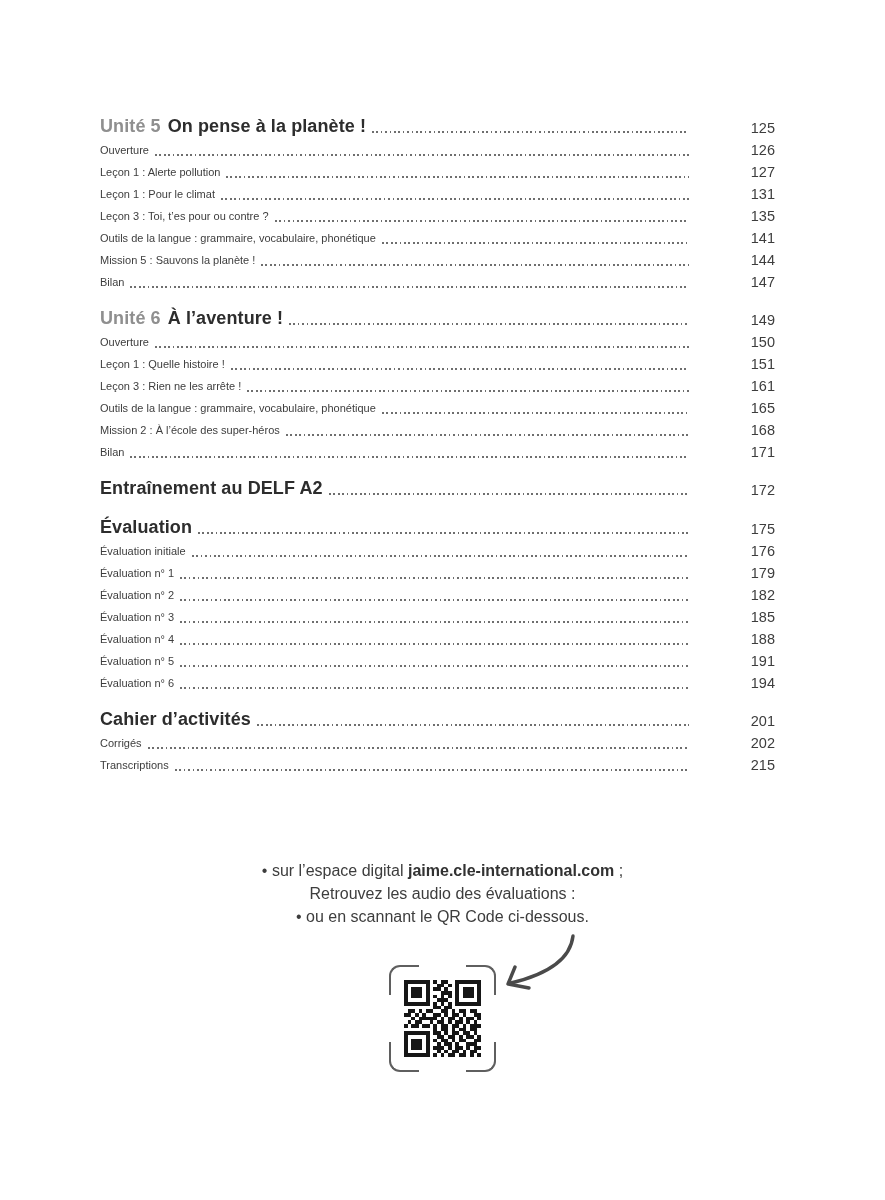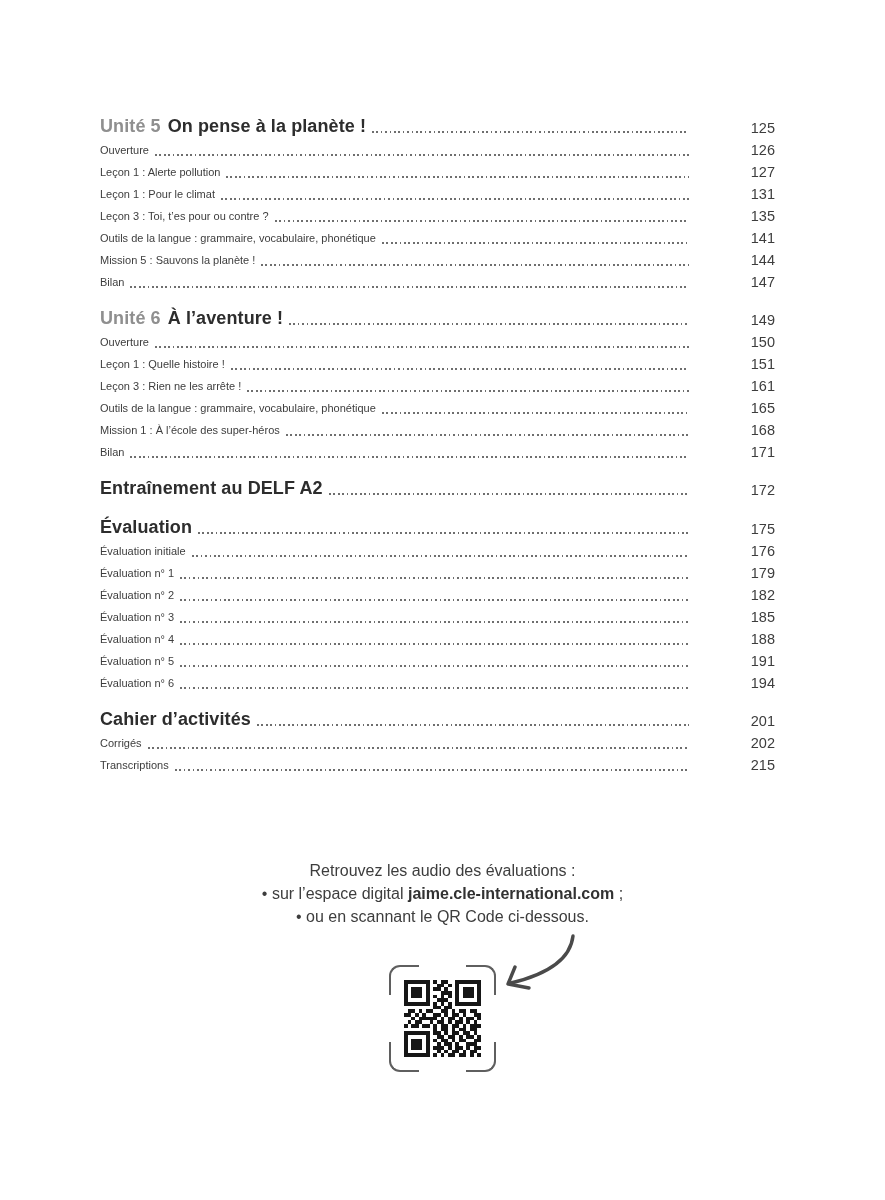--- a/index.html
+++ b/index.html
@@ -189,21 +189,21 @@
     <span class="label">Leçon 3 : Rien ne les arrête !</span>
     <span class="leader"></span>
     <span class="num">161</span>
   </div>
           <div class="toc-row">
     <span class="label">Outils de la langue : grammaire, vocabulaire, phonétique</span>
     <span class="leader"></span>
     <span class="num">165</span>
   </div>
           <div class="toc-row">
-    <span class="label">Mission 1 : À l’école des super-héros</span>
+    <span class="label">Mission 2 : À l’école des super-héros</span>
     <span class="leader"></span>
     <span class="num">168</span>
   </div>
           <div class="toc-row">
     <span class="label">Bilan</span>
     <span class="leader"></span>
     <span class="num">171</span>
   </div>
         </div>
     </section>
@@ -278,22 +278,22 @@
     <span class="label">Transcriptions</span>
     <span class="leader"></span>
     <span class="num">215</span>
   </div>
         </div>
     </section>
 
   </main>
 
   <div class="audio-note">
+    <div><span>• sur l’espace digital </span><span class="bold">jaime.cle-international.com</span><span> ;</span></div>
     <div>Retrouvez les audio des évaluations :</div>
-    <div><span>• sur l’espace digital </span><span class="bold">jaime.cle-international.com</span><span> ;</span></div>
     <div>• ou en scannant le QR Code ci-dessous.</div>
   </div>
 
   <svg class="arrow" viewBox="0 0 85 58" fill="none" xmlns="http://www.w3.org/2000/svg">
     <path d="M 76 4 C 74 22, 60 40, 14 51" stroke="#4a4a4a" stroke-width="3.4" stroke-linecap="round" fill="none"></path>
     <path d="M 18 35 L 11 52 L 32 56" stroke="#4a4a4a" stroke-width="3.4" stroke-linecap="round" stroke-linejoin="round" fill="none"></path>
   </svg>
 
   <div class="qr-wrap">
     <span class="corner tl"></span>

